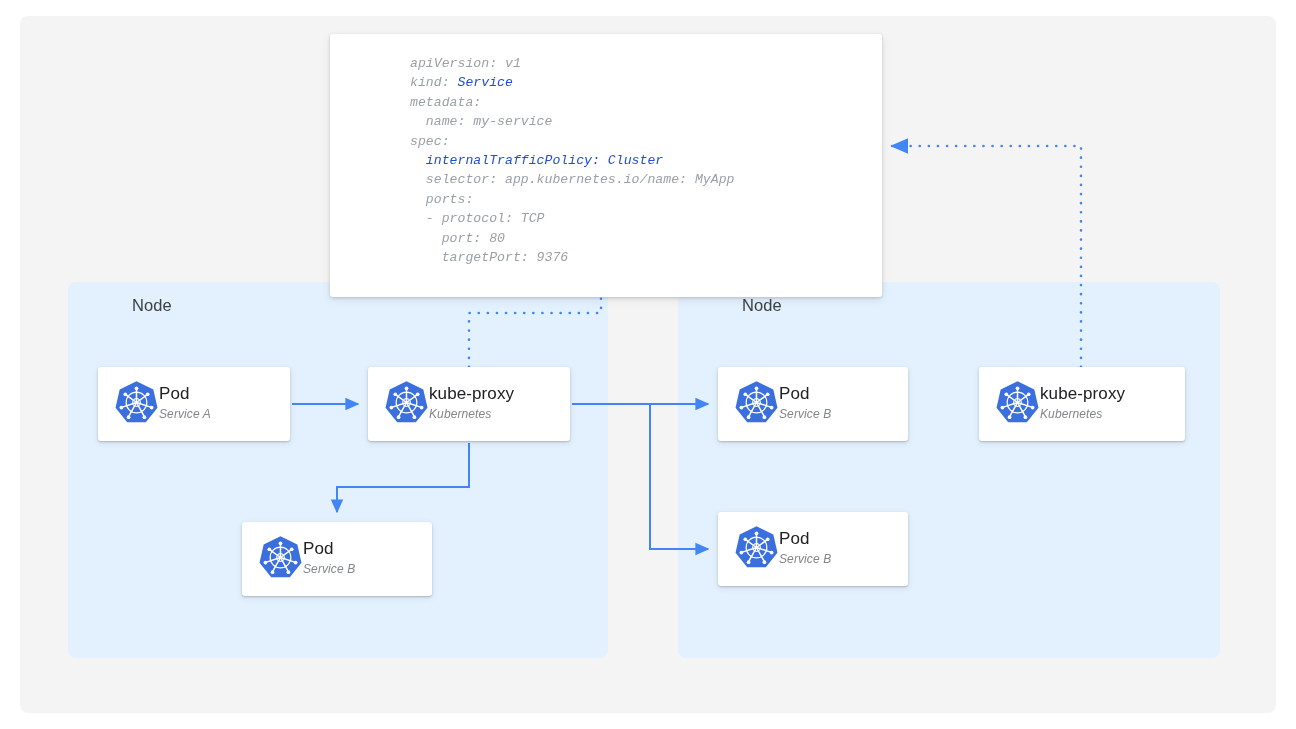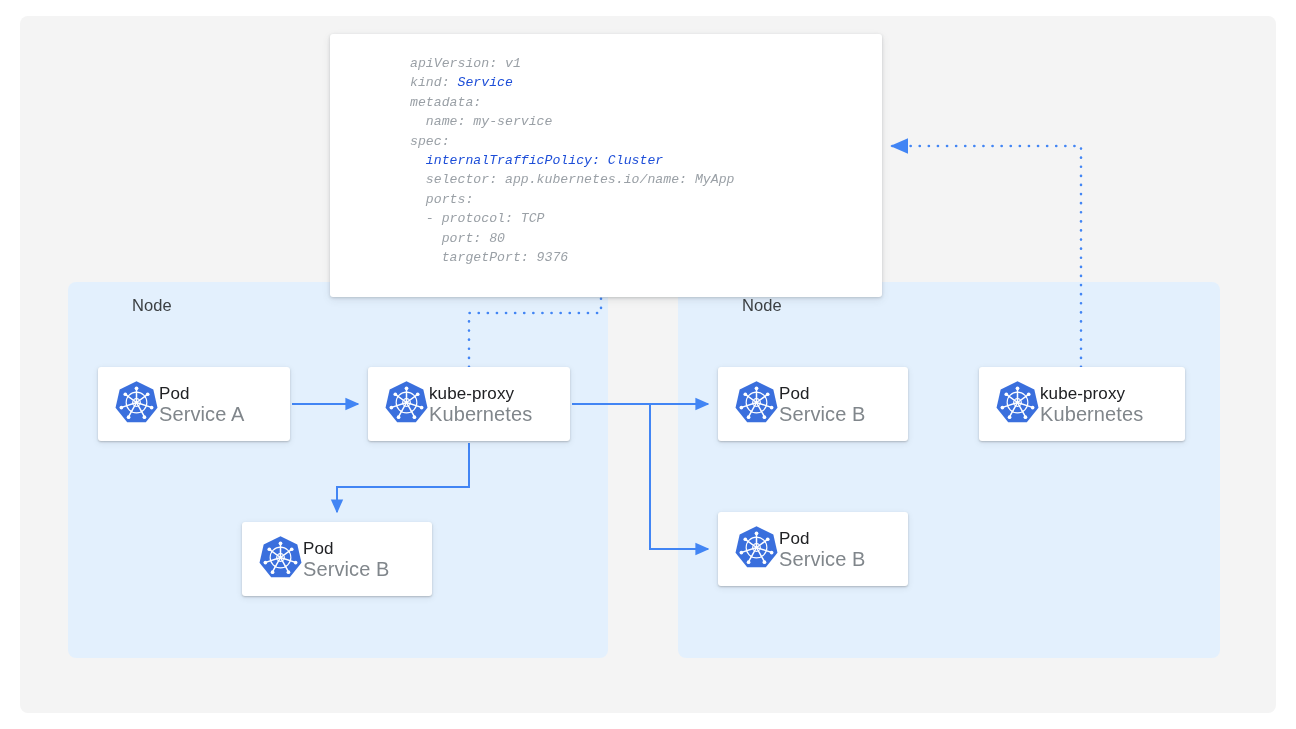--- a/index.html
+++ b/index.html
@@ -102,24 +102,25 @@
     flex-direction: column;
     justify-content: center;
   }
   .card .title {
     font-size: 17px;
     color: #202124;
     line-height: 21px;
     letter-spacing: .1px;
   }
   .card .sub {
-    font-size: 20px;
+    font-size: 12px;
     color: #80868b;
     line-height: 21px;
     letter-spacing: .1px;
+    font-style: italic;
   }
 
   #pod-a        { left: 98px;  top: 367px; width: 192px; height: 74px; }
   #kube-proxy-l { left: 368px; top: 367px; width: 202px; height: 74px; }
   #pod-b-left   { left: 242px; top: 522px; width: 190px; height: 74px; }
   #pod-b-r1     { left: 718px; top: 367px; width: 190px; height: 74px; }
   #pod-b-r2     { left: 718px; top: 512px; width: 190px; height: 74px; }
   #kube-proxy-r { left: 979px; top: 367px; width: 206px; height: 74px; }
 </style>
 </head>

